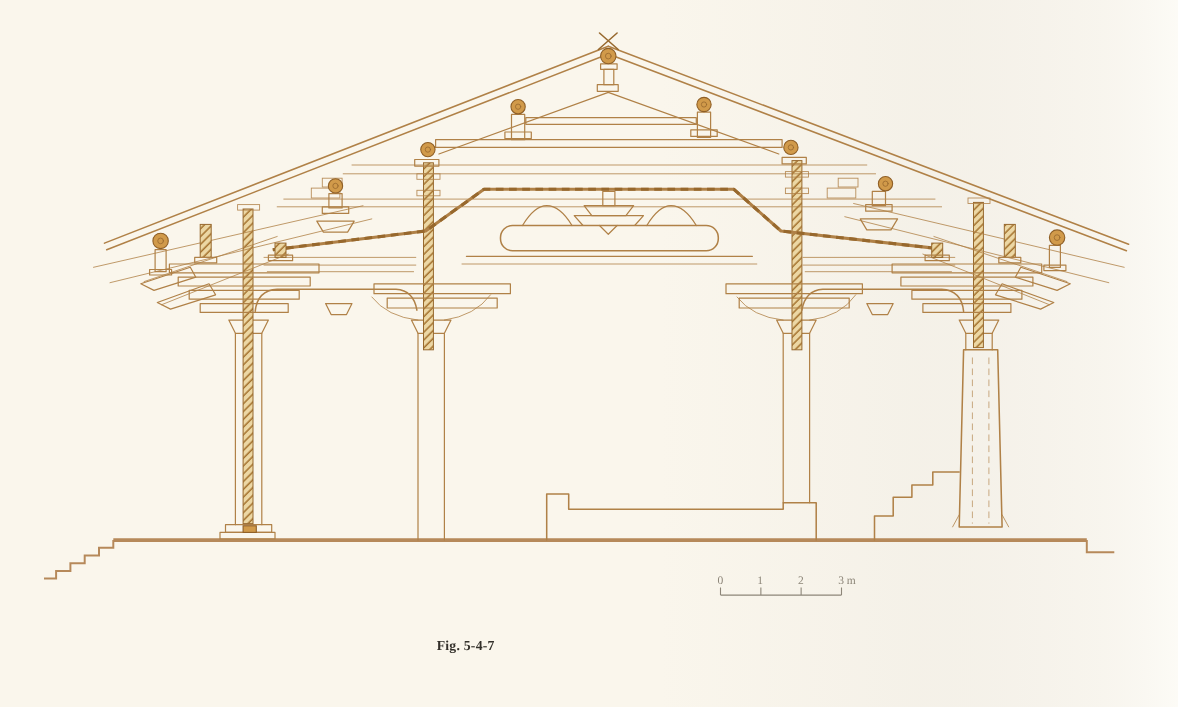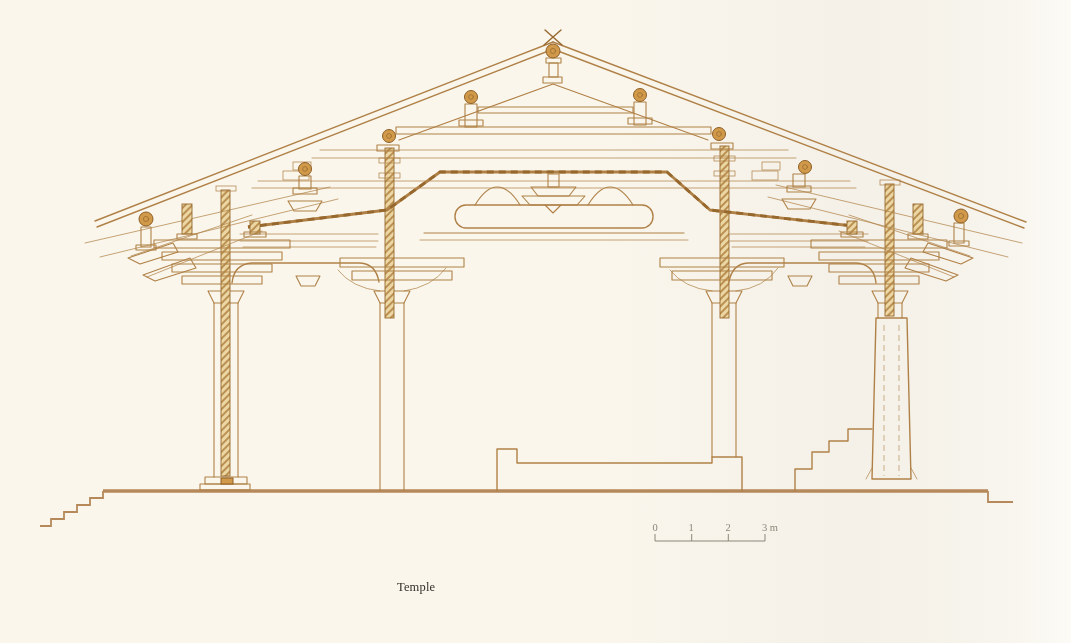--- a/index.html
+++ b/index.html
@@ -255,15 +255,15 @@
     <path class="scl" d="M655,541 H765"></path>
     <path class="scl" d="M655,534 V541 M691.7,534 V541 M728.3,534 V541 M765,534 V541"></path>
     <text class="scltxt" x="655" y="531" text-anchor="middle">0</text>
     <text class="scltxt" x="691" y="531" text-anchor="middle">1</text>
     <text class="scltxt" x="728" y="531" text-anchor="middle">2</text>
     <text class="scltxt" x="770" y="531" text-anchor="middle">3 m</text>
   </g>
 </svg>
 
 <div class="caption">
-  <div class="capline">Temple</div>
+  <div class="fig-label">Fig. 5-4-7</div>
 </div>
 </div>
 
 </body></html>

